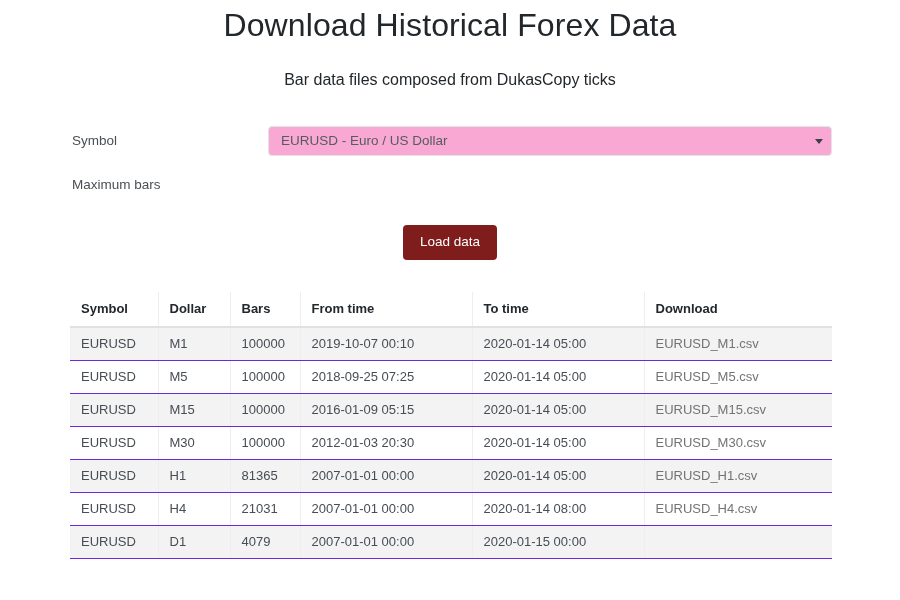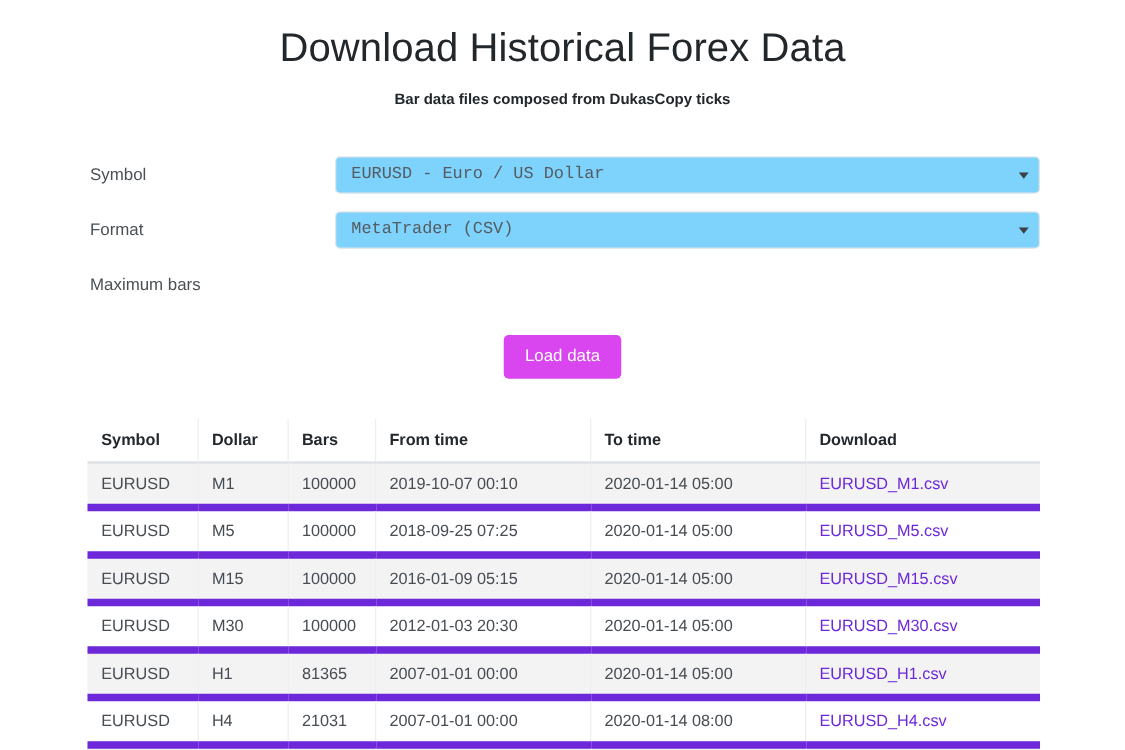--- a/index.html
+++ b/index.html
@@ -18,35 +18,35 @@
 
   .page {
     position: relative;
     width: 900px;
     height: 600px;
   }
 
   
   .header {
     text-align: center;
-    padding-top: 17px;
+    padding-top: 4px;
   }
   .page-title {
     font-size: 32px;
     font-weight: 400;
     color: #22272b;
     letter-spacing: 0.1px;
     margin: 0;
     line-height: 42px;
   }
   .page-subtitle {
-    font-size: 12px;
-    font-weight: 700;
+    font-size: 16px;
+    font-weight: 400;
     color: #22272b;
-    margin: 0;
+    margin: 14px;
     padding-top: 7px;
     line-height: 26px;
   }
 
   
   .form {
     margin-top: 33px;
     padding-left: 72px;
     padding-right: 68px;
   }
@@ -67,31 +67,30 @@
     position: relative;
     flex: 1 1 auto;
     height: 30px;
   }
   .select-box {
     box-sizing: border-box;
     width: 100%;
     height: 30px;
     border: 1px solid #e2e5e8;
     border-radius: 4px;
-    background: #7dd3fc;
+    background: #f9a8d4;
     font-size: 13.5px;
     color: #555b61;
     line-height: 28px;
     padding-left: 12px;
     padding-right: 30px;
     white-space: nowrap;
     overflow: hidden;
     text-overflow: ellipsis;
     box-shadow: 0 0 0 0 rgba(0,0,0,0);
-    font-family: Liberation Mono, monospace;
   }
   .select-arrow {
     position: absolute;
     right: 9px;
     top: 50%;
     margin-top: -2px;
     width: 0;
     height: 0;
     border-left: 4px solid transparent;
     border-right: 4px solid transparent;
@@ -99,21 +98,21 @@
     pointer-events: none;
   }
 
   
   .button-row {
     margin-top: 25px;
     text-align: center;
   }
   .load-button {
     display: inline-block;
-    background: #d946ef;
+    background: #7f1d1d;
     color: #ffffff;
     border: none;
     border-radius: 4px;
     font-family: "Liberation Sans", sans-serif;
     font-size: 13.5px;
     line-height: 16px;
     padding: 9px 17px 10px 17px;
     cursor: pointer;
   }
 
@@ -126,21 +125,21 @@
   table.data-table {
     width: 100%;
     border-collapse: collapse;
     font-size: 13px;
   }
   table.data-table th,
   table.data-table td {
     text-align: left;
     padding: 8px 0 8px 11px;
     border-right: 1px solid #eceef0;
-    border-bottom: 6px solid #6d28d9;
+    border-bottom: 1px solid #6d28d9;
     line-height: 16px;
     white-space: nowrap;
   }
   table.data-table th:last-child,
   table.data-table td:last-child {
     border-right: none;
   }
   table.data-table thead th {
     font-weight: bold;
     color: #23282d;
@@ -152,21 +151,21 @@
   table.data-table tbody td {
     color: #474d53;
   }
   table.data-table tbody tr:nth-child(odd) {
     background: #f3f3f4;
   }
   table.data-table tbody tr:nth-child(even) {
     background: #ffffff;
   }
   .dl-link {
-    color: #6d28d9;
+    color: #737373;
     text-decoration: none;
   }
   .col-symbol   { width: 88px; }
   .col-period   { width: 72px; }
   .col-bars     { width: 70px; }
   .col-from     { width: 172px; }
   .col-to       { width: 172px; }
   .col-download { width: auto; }
 </style>
 </head>
@@ -183,27 +182,20 @@
 
     <div class="form-row">
       <div class="form-label">Symbol</div>
       <div class="select-wrap">
         <div class="select-box">EURUSD - Euro / US Dollar</div>
         <span class="select-arrow"></span>
       </div>
     </div>
 
 
-    <div class="form-row">
-      <div class="form-label">Format</div>
-      <div class="select-wrap">
-        <div class="select-box">MetaTrader (CSV)</div>
-        <span class="select-arrow"></span>
-      </div>
-    </div>
 
     <div class="form-row">
       <div class="form-label">Maximum bars</div>
     </div>
 
   </div>
 
   <div class="button-row">
     <button class="load-button">Load data</button>
   </div>

